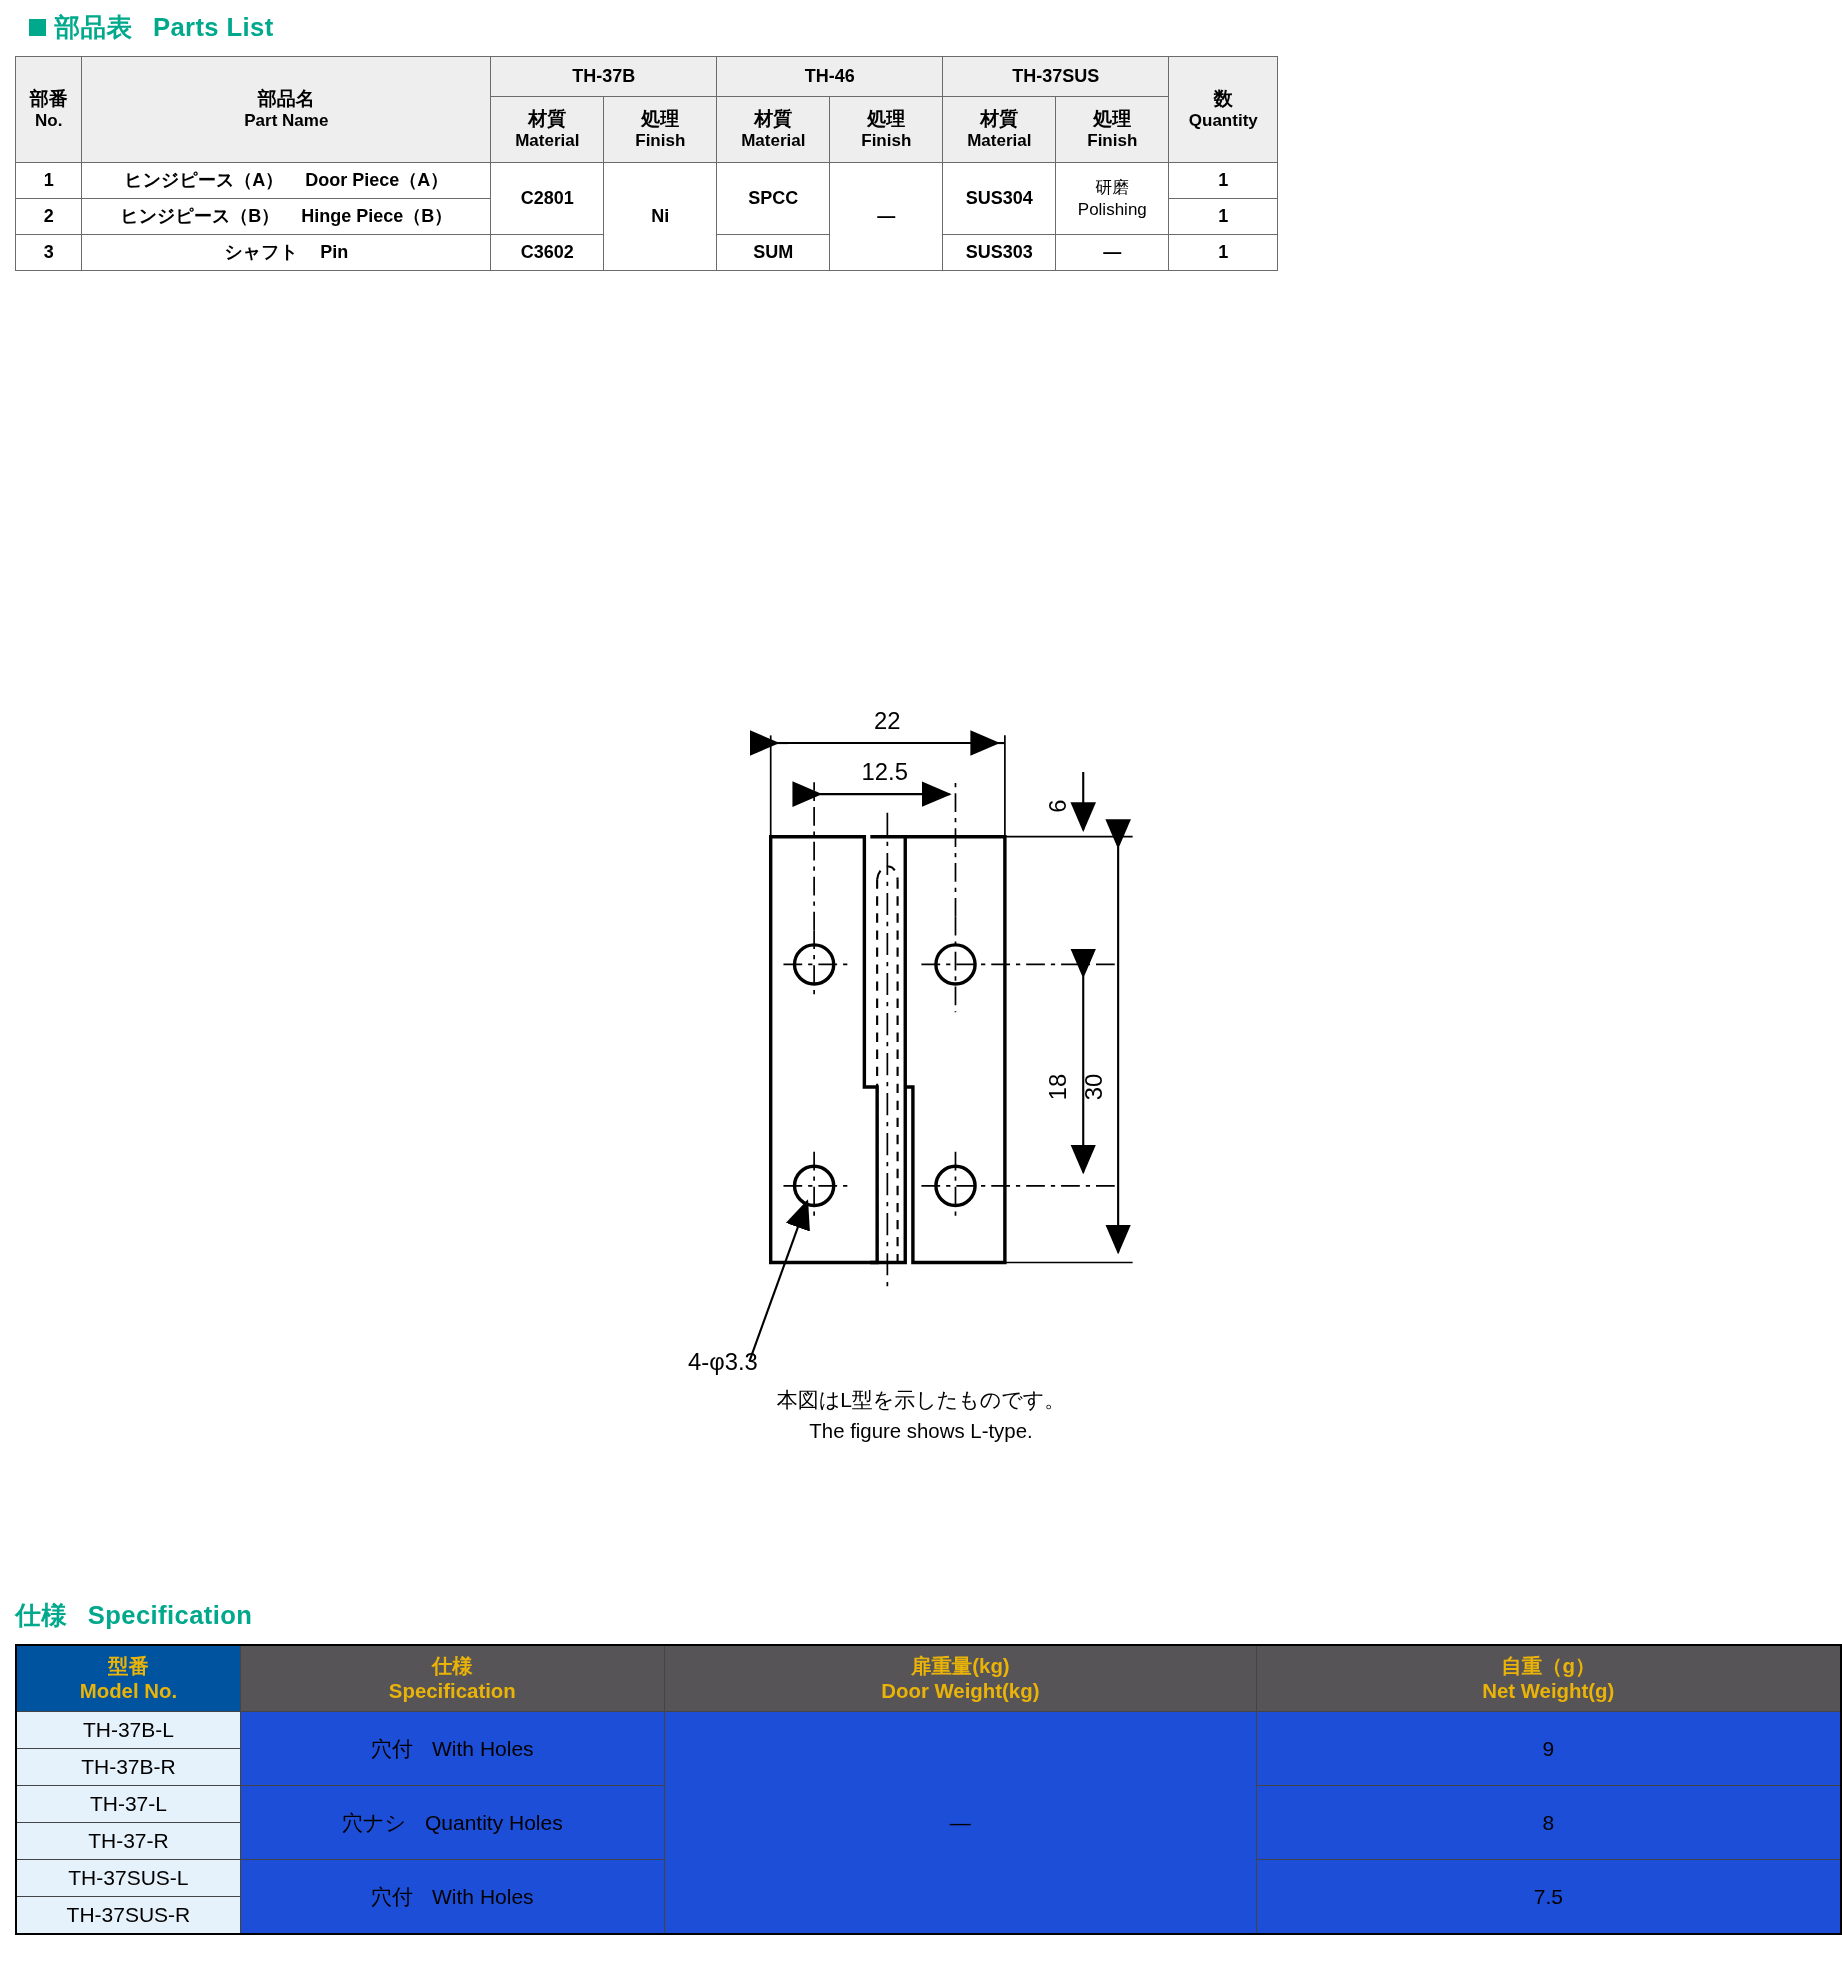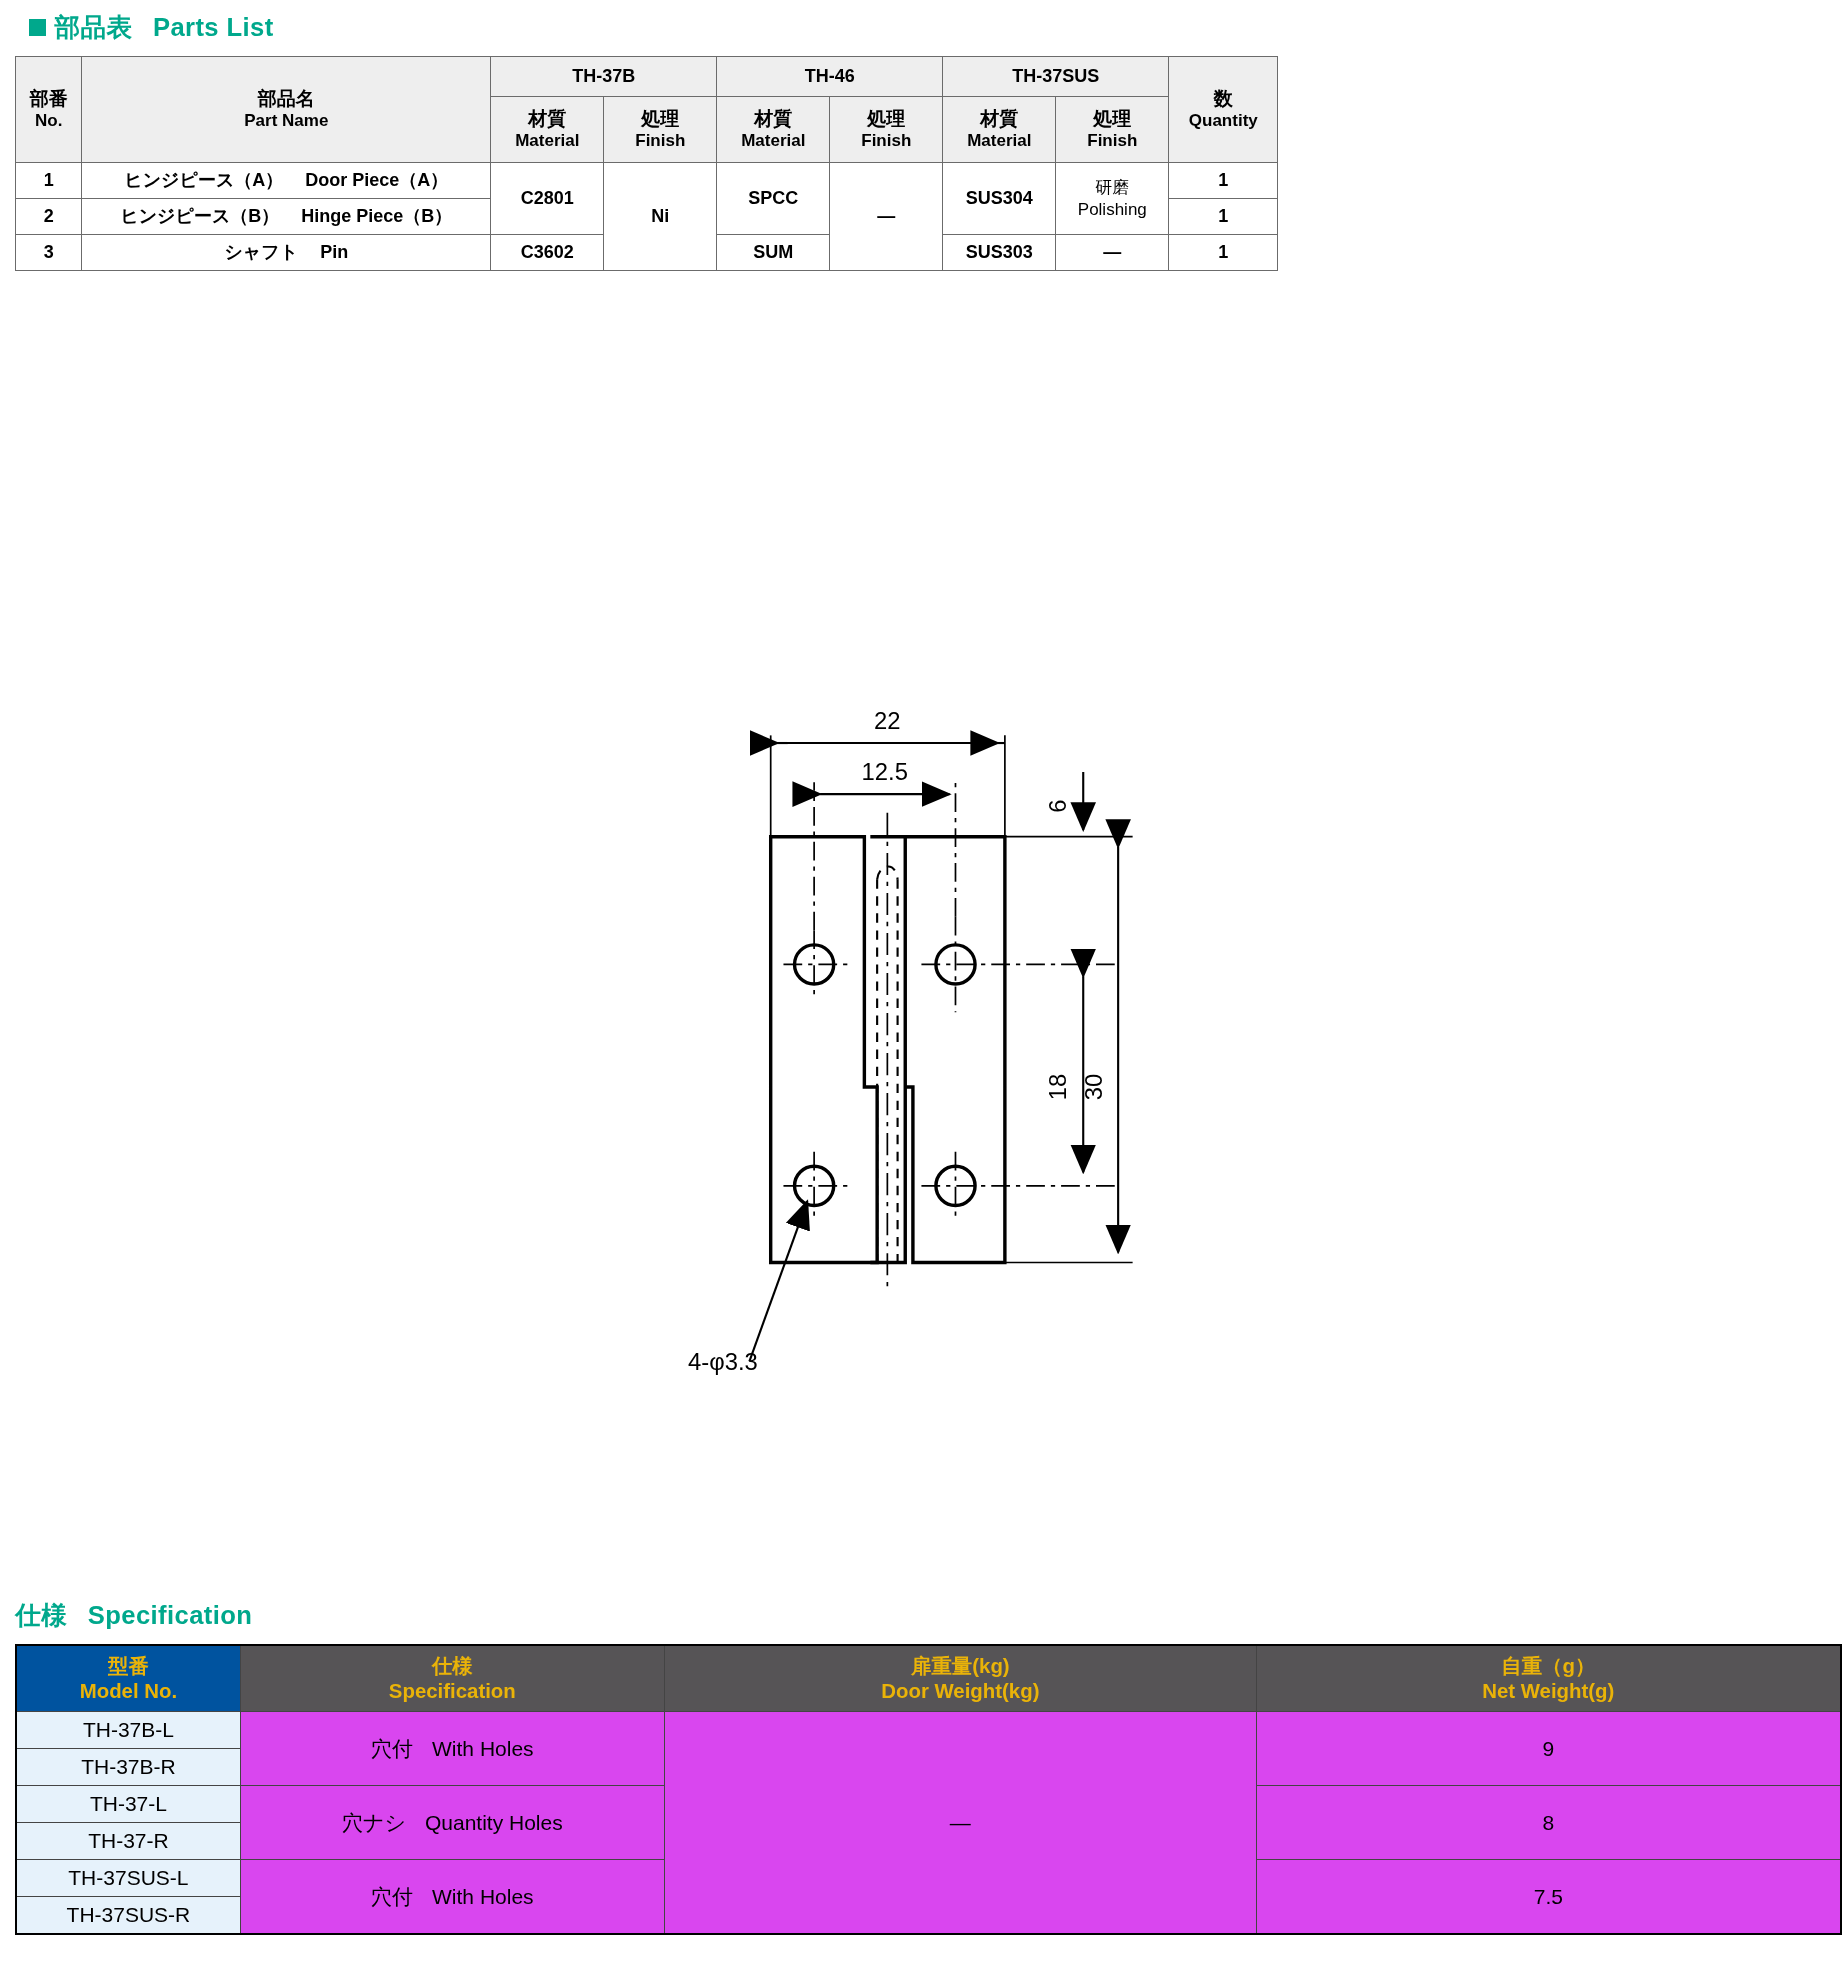--- a/index.html
+++ b/index.html
@@ -98,21 +98,21 @@
     text-align: center;
     vertical-align: middle;
     padding: 0;
     line-height: 1.2;
   }
   table.spec th { color: #eab308; font-weight: bold; font-size: 20.4px; height: 65px; }
   th.model-h { background: #00539f; }
   th.grey-h  { background: #565456; }
   table.spec td { font-size: 21px; }
   td.model-c { background: #e6f2fb; height: 36px; font-weight: normal; }
-  td.spec-c, td.dw-c, td.nw-c { background: #d946ef; font-weight: normal; }
+  td.spec-c, td.dw-c, td.nw-c { background: #1d4ed8; font-weight: normal; }
   td.spec-c .sp-jp { margin-right: 19px; }
   .sw-model { width: 460px; }
   .sw-spec  { width: 896px; }
   .sw-dw    { width: 1363px; }
   .sw-nw    { width: 1363px; }
 </style>
 </head>
 <body>
 
 <div class="page">
@@ -346,20 +346,24 @@
         <text x="808" y="1162" text-anchor="start">4-φ3.3</text>
         <text x="1078" y="1281" text-anchor="start">φ2</text>
         <text x="1322" y="1345" transform="rotate(-90 1322 1345)">t1.2</text>
         <text x="931" y="1584" font-size="34">1</text>
         <text x="1079" y="1584" font-size="34">3</text>
         <text x="1152" y="1584" font-size="34">2</text>
       </g>
     </svg>
   </div>
 
+  <div class="note">
+    <span class="n1">本図はL型を示したものです。</span>
+    <span class="n2">The figure shows L-type.</span>
+  </div>
 
   <div class="section-head" style="left:15.3px; top:1598px;">
     <span class="jp">仕様</span>
     <span class="en">Specification</span>
   </div>
 
   <div class="spec-wrap">
     <table class="spec">
       <colgroup>
         <col class="sw-model">

